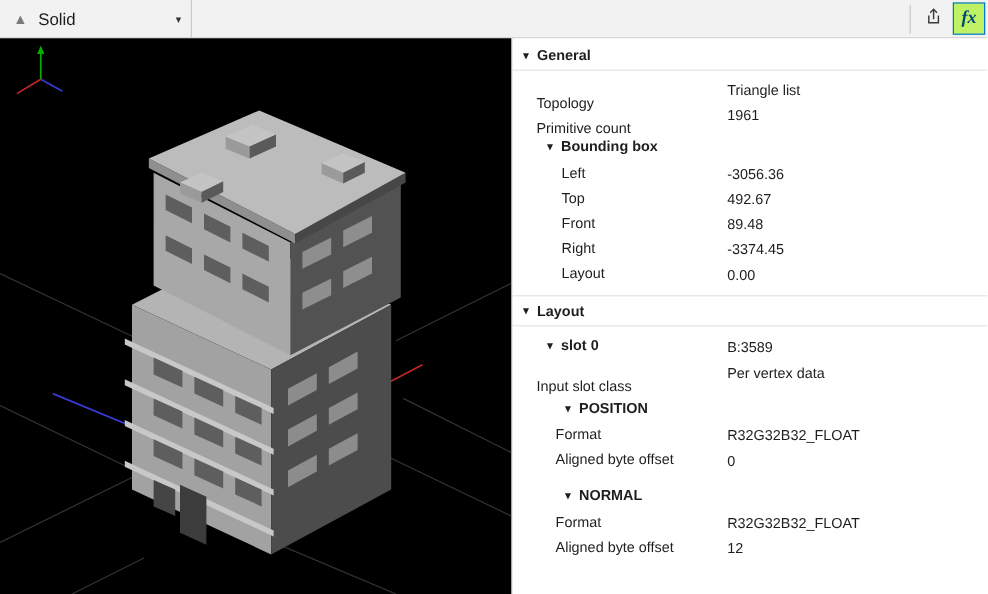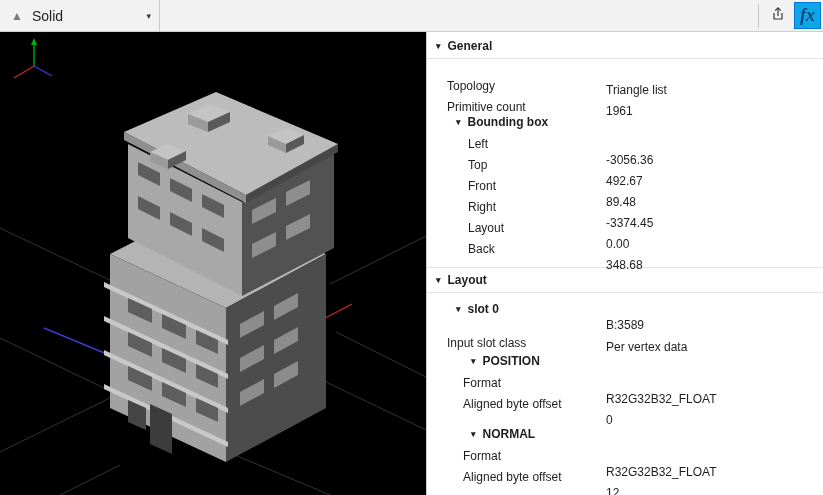--- a/index.html
+++ b/index.html
@@ -26,23 +26,23 @@
   .dd-label { flex: 1; font-size: 14px; color: #1e1e1e; }
   .caret { font-size: 9px; color: #333; }
   .spacer { flex: 1; }
   .tb-sep { width: 1px; height: 24px; background: #c9c9c9; margin: 0 5px; }
   .tb-btn {
     width: 27px; height: 27px; margin-right: 3px; padding: 0;
     display: flex; align-items: center; justify-content: center;
     background: transparent; border: 1px solid transparent; cursor: pointer;
   }
   .tb-btn.fx {
-    border: 1px solid #0078d7; background: #0ea5e9;
+    border: 1px solid #0078d7; background: #bef264;
     font-family: "Liberation Serif", serif; font-style: italic; font-weight: bold;
-    font-size: 18px; color: #00487a; margin-right: 2px;
+    font-size: 15px; color: #00487a; margin-right: 2px;
   }
 
   
   .content { flex: 1; display: flex; min-height: 0; }
   .viewport { flex: 0 0 426px; width: 426px; background: #000; position: relative; }
   .viewport svg { display: block; }
 
   
   .panel {
     flex: 1; background: #ffffff; border-left: 1px solid #cccccc;
@@ -50,21 +50,21 @@
   }
   .sec-header {
     display: flex; align-items: center; gap: 7px;
     font-weight: bold; padding: 5px 0 5px 9px;
     border-bottom: 1px solid #e4e4e4; margin-bottom: 5px;
   }
   .sec-header.layout { border-top: 1px solid #e4e4e4; margin-top: 7px; }
   .chev { font-size: 9px; line-height: 1; color: #1e1e1e; }
   .prow { position: relative; height: 21px; line-height: 21px; }
   .prow .lbl { position: absolute; left: 0; top: 0; white-space: nowrap; }
-  .prow .val { position: absolute; left: 179px; top: 16px; white-space: nowrap; }
+  .prow .val { position: absolute; left: 179px; top: 1px; white-space: nowrap; }
   .ind1 .lbl { padding-left: 20px; margin-top: 12px; }
   .ind2 .lbl { padding-left: 41px; }
   .ind3 .lbl { padding-left: 36px; }
   .subhdr { height: 23px; line-height: 23px; margin-top: 5px; font-weight: bold; }
   .subhdr .lbl { display: flex; align-items: center; gap: 7px; position: absolute; left: 0; top: 0; height: 23px; }
   .subhdr.s1 .lbl { padding-left: 29px; }
   .subhdr.s2 .lbl { padding-left: 44px; }
   .subhdr .val { font-weight: normal; }
   .gap8 { margin-top: 8px; }
 </style>
@@ -235,24 +235,20 @@
         <span class="val">89.48</span>
       </div>
       <div class="prow ind2">
         <span class="lbl">Right</span>
         <span class="val">-3374.45</span>
       </div>
       <div class="prow ind2">
         <span class="lbl">Layout</span>
         <span class="val">0.00</span>
       </div>
-      <div class="prow ind2">
-        <span class="lbl">Back</span>
-        <span class="val">348.68</span>
-      </div>
 
       <div class="sec-header layout">
         <span class="chev">▾</span>
         <span>Layout</span>
       </div>
 
       <div class="prow subhdr s1">
         <span class="lbl">
           <span class="chev">▾</span>
           <span>slot 0</span>

